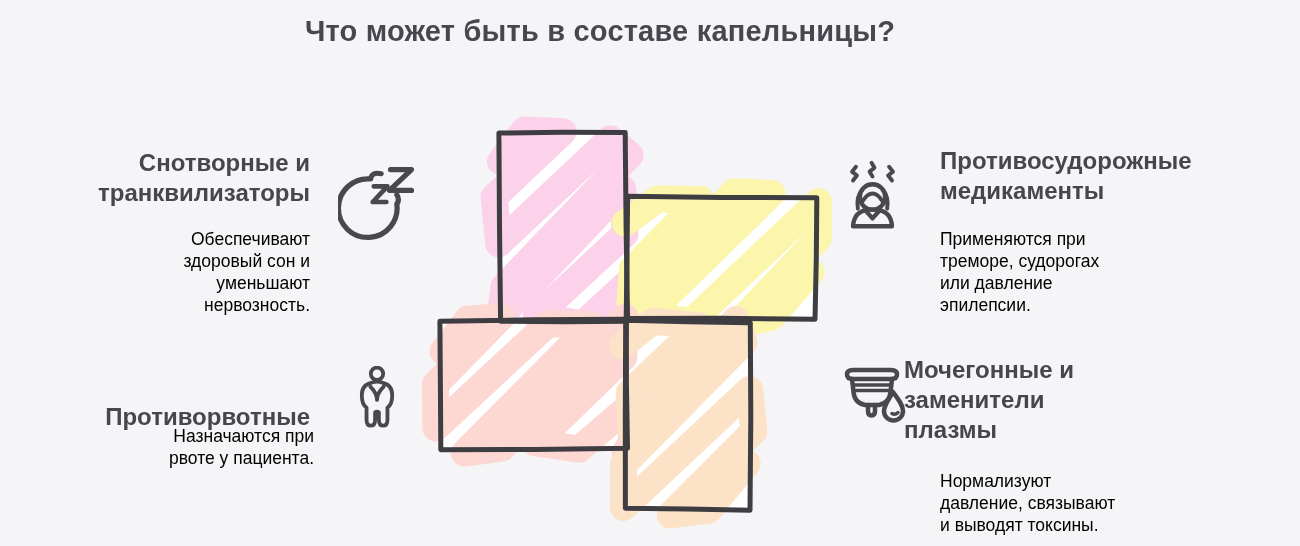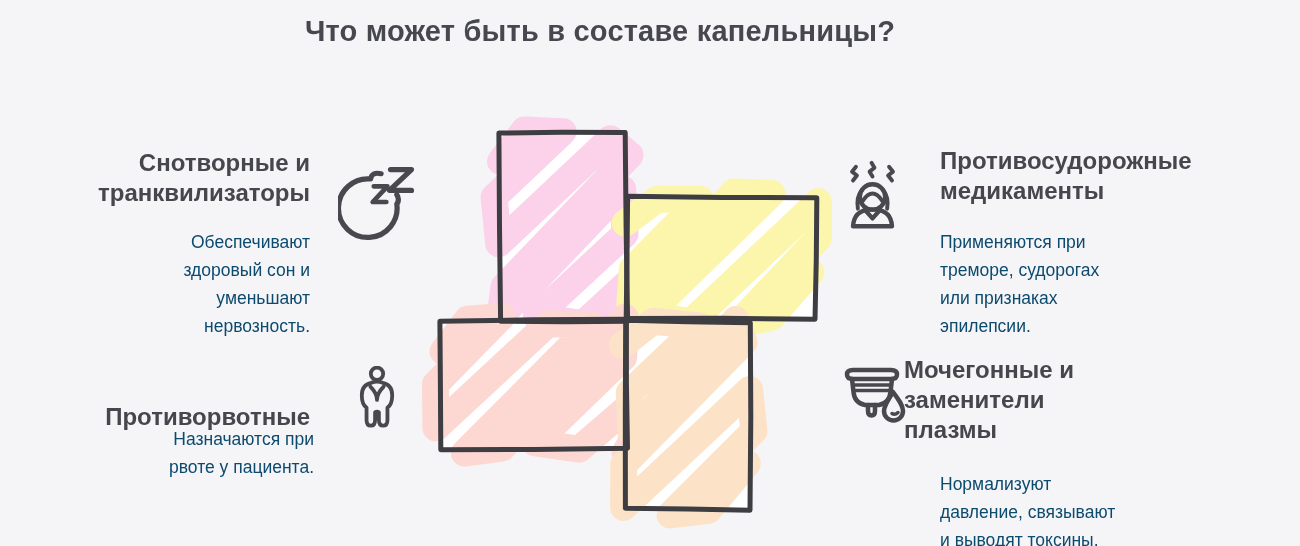--- a/index.html
+++ b/index.html
@@ -9,22 +9,22 @@
   }
   .main-title{
     position:absolute;left:0;top:15px;width:1200px;text-align:center;
     font-size:29px;font-weight:bold;color:#47474f;letter-spacing:.2px;
   }
   .heading{
     position:absolute;font-size:24px;font-weight:bold;line-height:30px;
     color:#46464d;white-space:pre-line;
   }
   .body-text{
-    position:absolute;font-size:17.5px;line-height:28px;
-    color:#0c4a6e;white-space:pre-line;
+    position:absolute;font-size:17.5px;line-height:22px;
+    color:#000000;white-space:pre-line;
   }
   .align-right{text-align:right;}
   .icon{position:absolute;stroke:#48484e;fill:none;stroke-linecap:round;stroke-linejoin:round;}
   #diagram{position:absolute;left:0;top:0;}
   
   #tl-heading{left:40px;top:148px;width:270px;}
   #tl-body{left:110px;top:228px;width:200px;}
   #bl-heading{left:40px;top:378px;width:270px;margin-top:24px;}
   #bl-body{left:114px;top:425px;width:200px;}
   #tr-heading{left:940px;top:146px;width:310px;}
@@ -63,21 +63,21 @@
   <svg class="icon" style="left:338px;top:158px" width="82" height="88" viewBox="0 0 76 84">
     <path d="M 40 15 Q 31 13 30 20 A 28 28 0 1 0 55 44 Q 58 40 55 35" stroke-width="5"></path>
     <path d="M 33 27 L 46 27 L 32 42 L 45 42" stroke-width="4.5"></path>
     <path d="M 49 11 L 69 11 L 48 31 L 69 31" stroke-width="5"></path>
   </svg>
 
   <div id="tr-heading" class="heading">Противосудорожные
 медикаменты</div>
   <div id="tr-body" class="body-text">Применяются при
 треморе, судорогах
-или признаках
+или давление
 эпилепсии.</div>
   <svg class="icon" style="left:846px;top:158px" width="54" height="76" viewBox="0 0 55 78">
     <path d="M 10 9 L 6 14 L 11 18 L 7 23" stroke-width="4"></path>
     <path d="M 26 5 L 29 10 L 24 14 L 27 19" stroke-width="4"></path>
     <path d="M 44 9 L 48 14 L 43 18 L 47 23" stroke-width="4"></path>
     <circle cx="27" cy="40" r="13" stroke-width="4.5"></circle>
     <path d="M 17 44 Q 27 29 37 44" stroke-width="4"></path>
     <path d="M 16 33 Q 10 40 12 52" stroke-width="4"></path>
     <path d="M 38 33 Q 44 40 42 52" stroke-width="4"></path>
     <path d="M 7 70 Q 8 54 24 53 L 30 53 Q 46 54 47 70 Z" stroke-width="4.5"></path>

